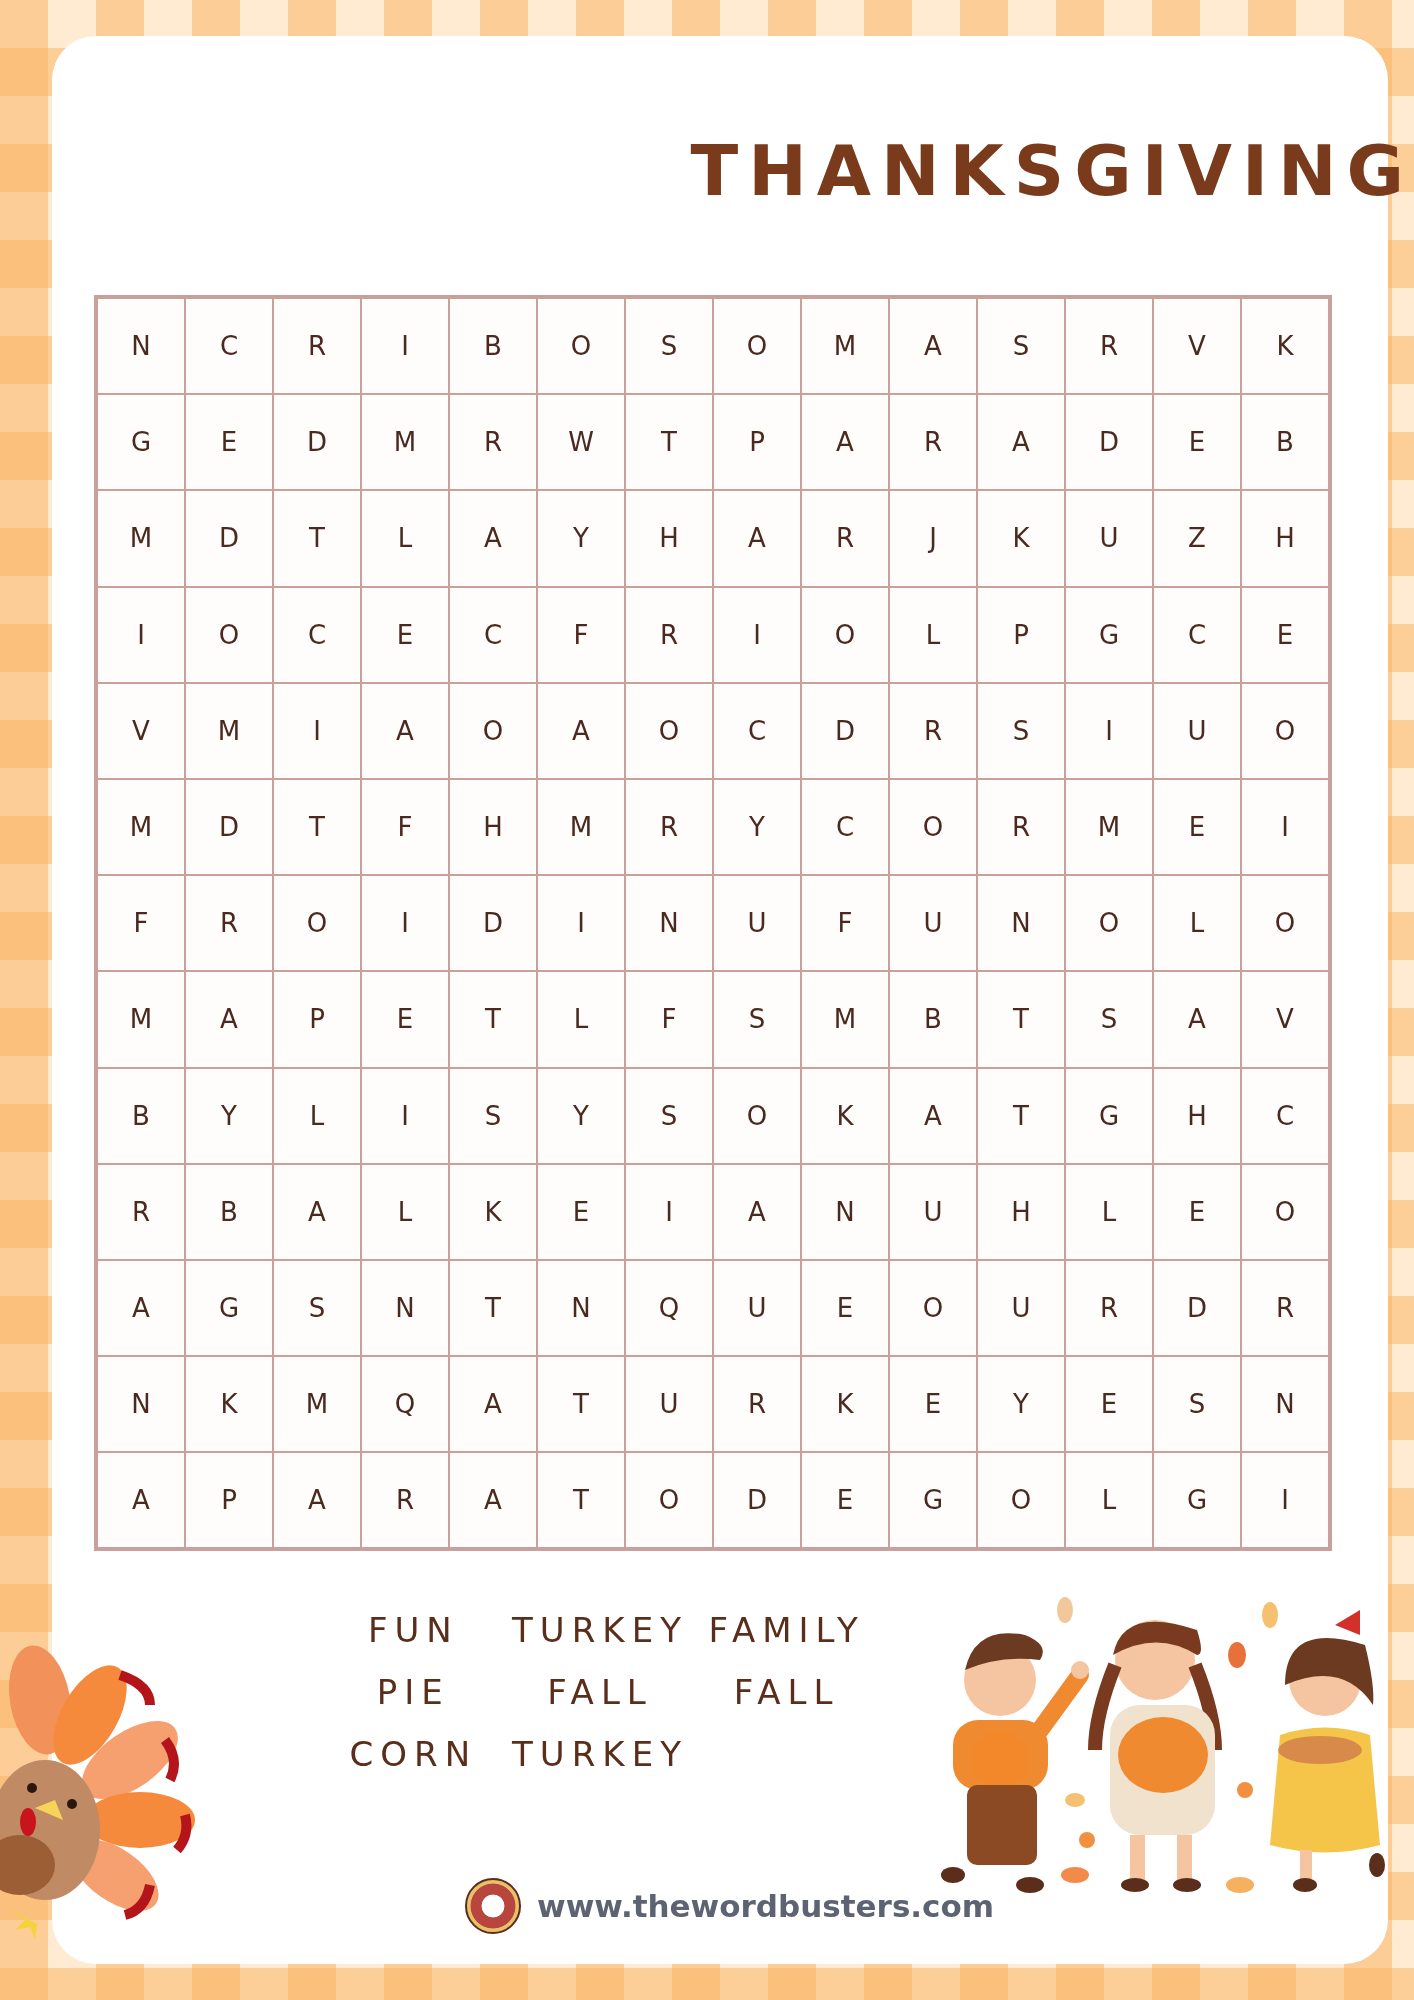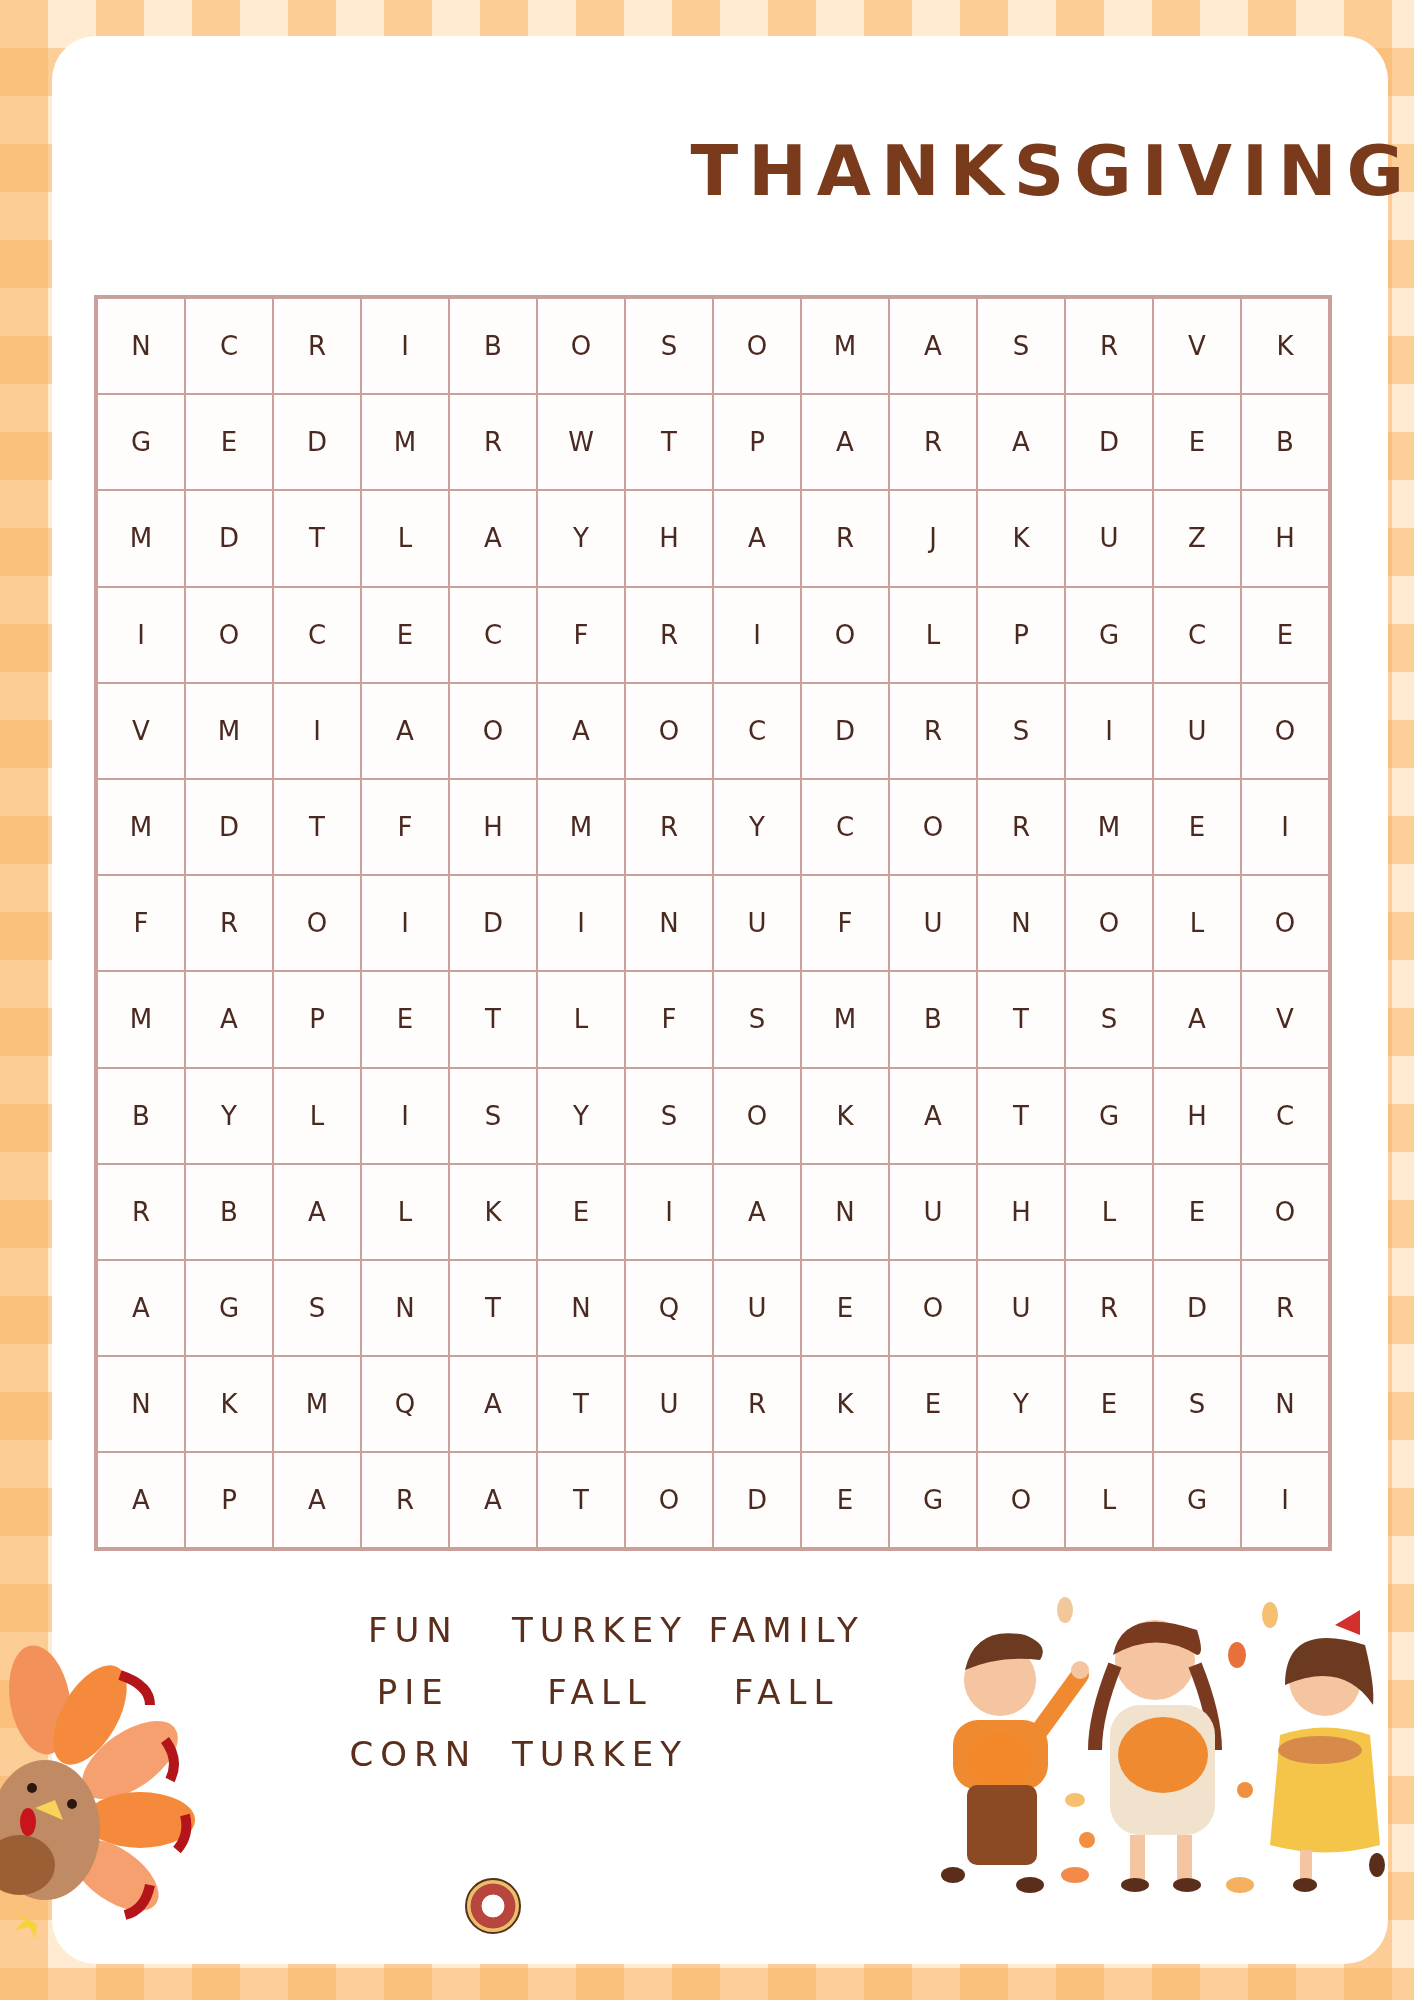--- a/index.html
+++ b/index.html
@@ -319,13 +319,14 @@
   <path d="M420 40 l25 -15 l0 25z" fill="#d2302a"></path>
   <path d="M365 150 q45 -15 90 0 l10 110 q-55 15 -110 0z" fill="#f5c54a"></path>
   <ellipse cx="405" cy="165" rx="42" ry="14" fill="#d88a4a"></ellipse>
   <rect x="385" y="265" width="12" height="30" fill="#f5c4a0"></rect>
   <ellipse cx="390" cy="300" rx="12" ry="7" fill="#5a2e1a"></ellipse>
   <ellipse cx="462" cy="280" rx="8" ry="12" fill="#5a2e1a"></ellipse>
 </svg>
 
 <div class="footer">
   <div class="logo"></div>
+  <span class="url">www.thewordbusters.com</span>
 </div>
 
 </body></html>

